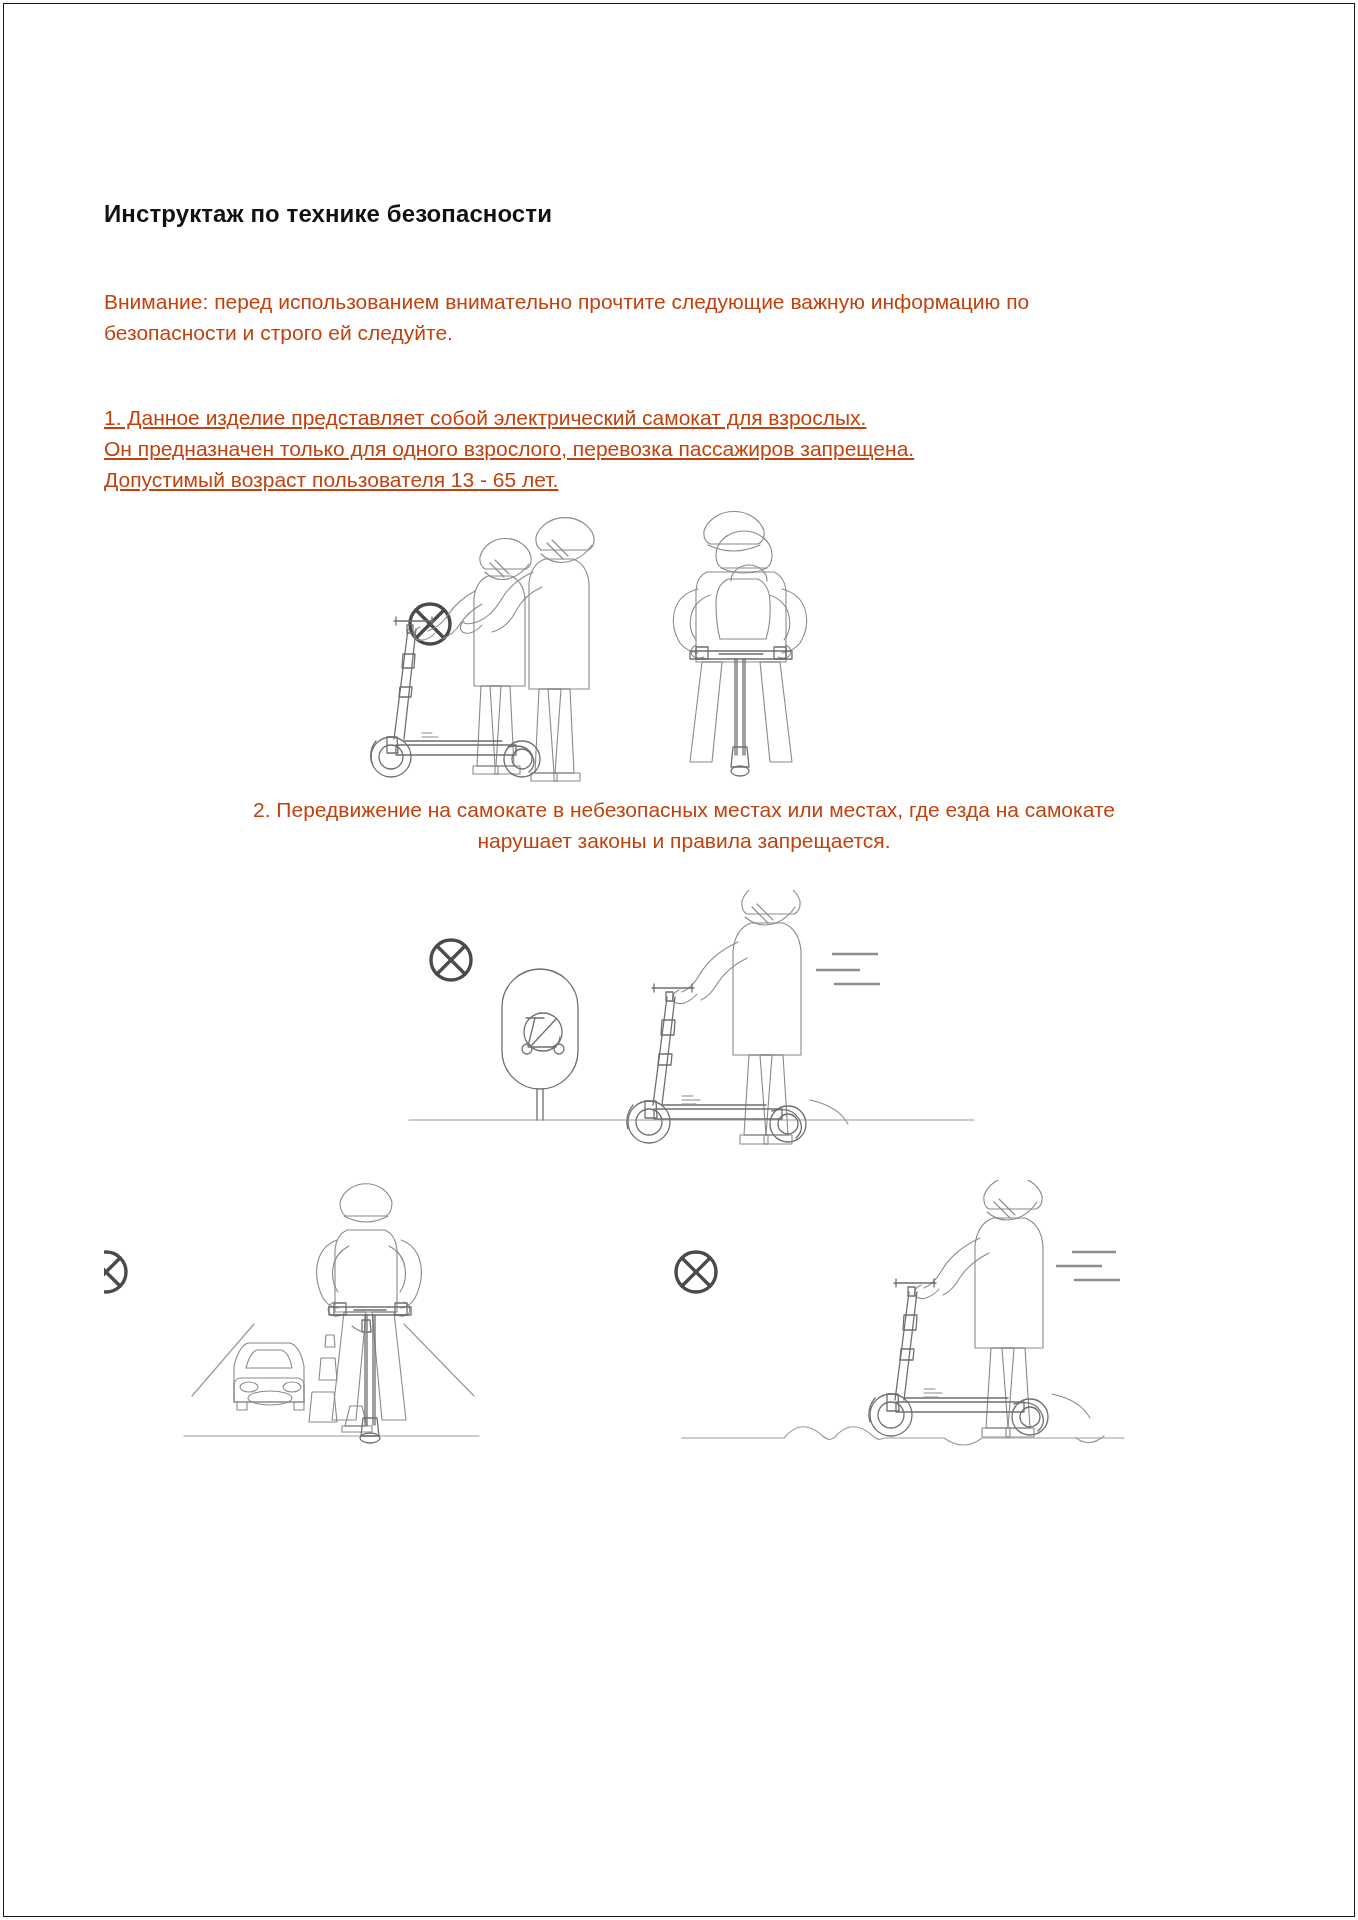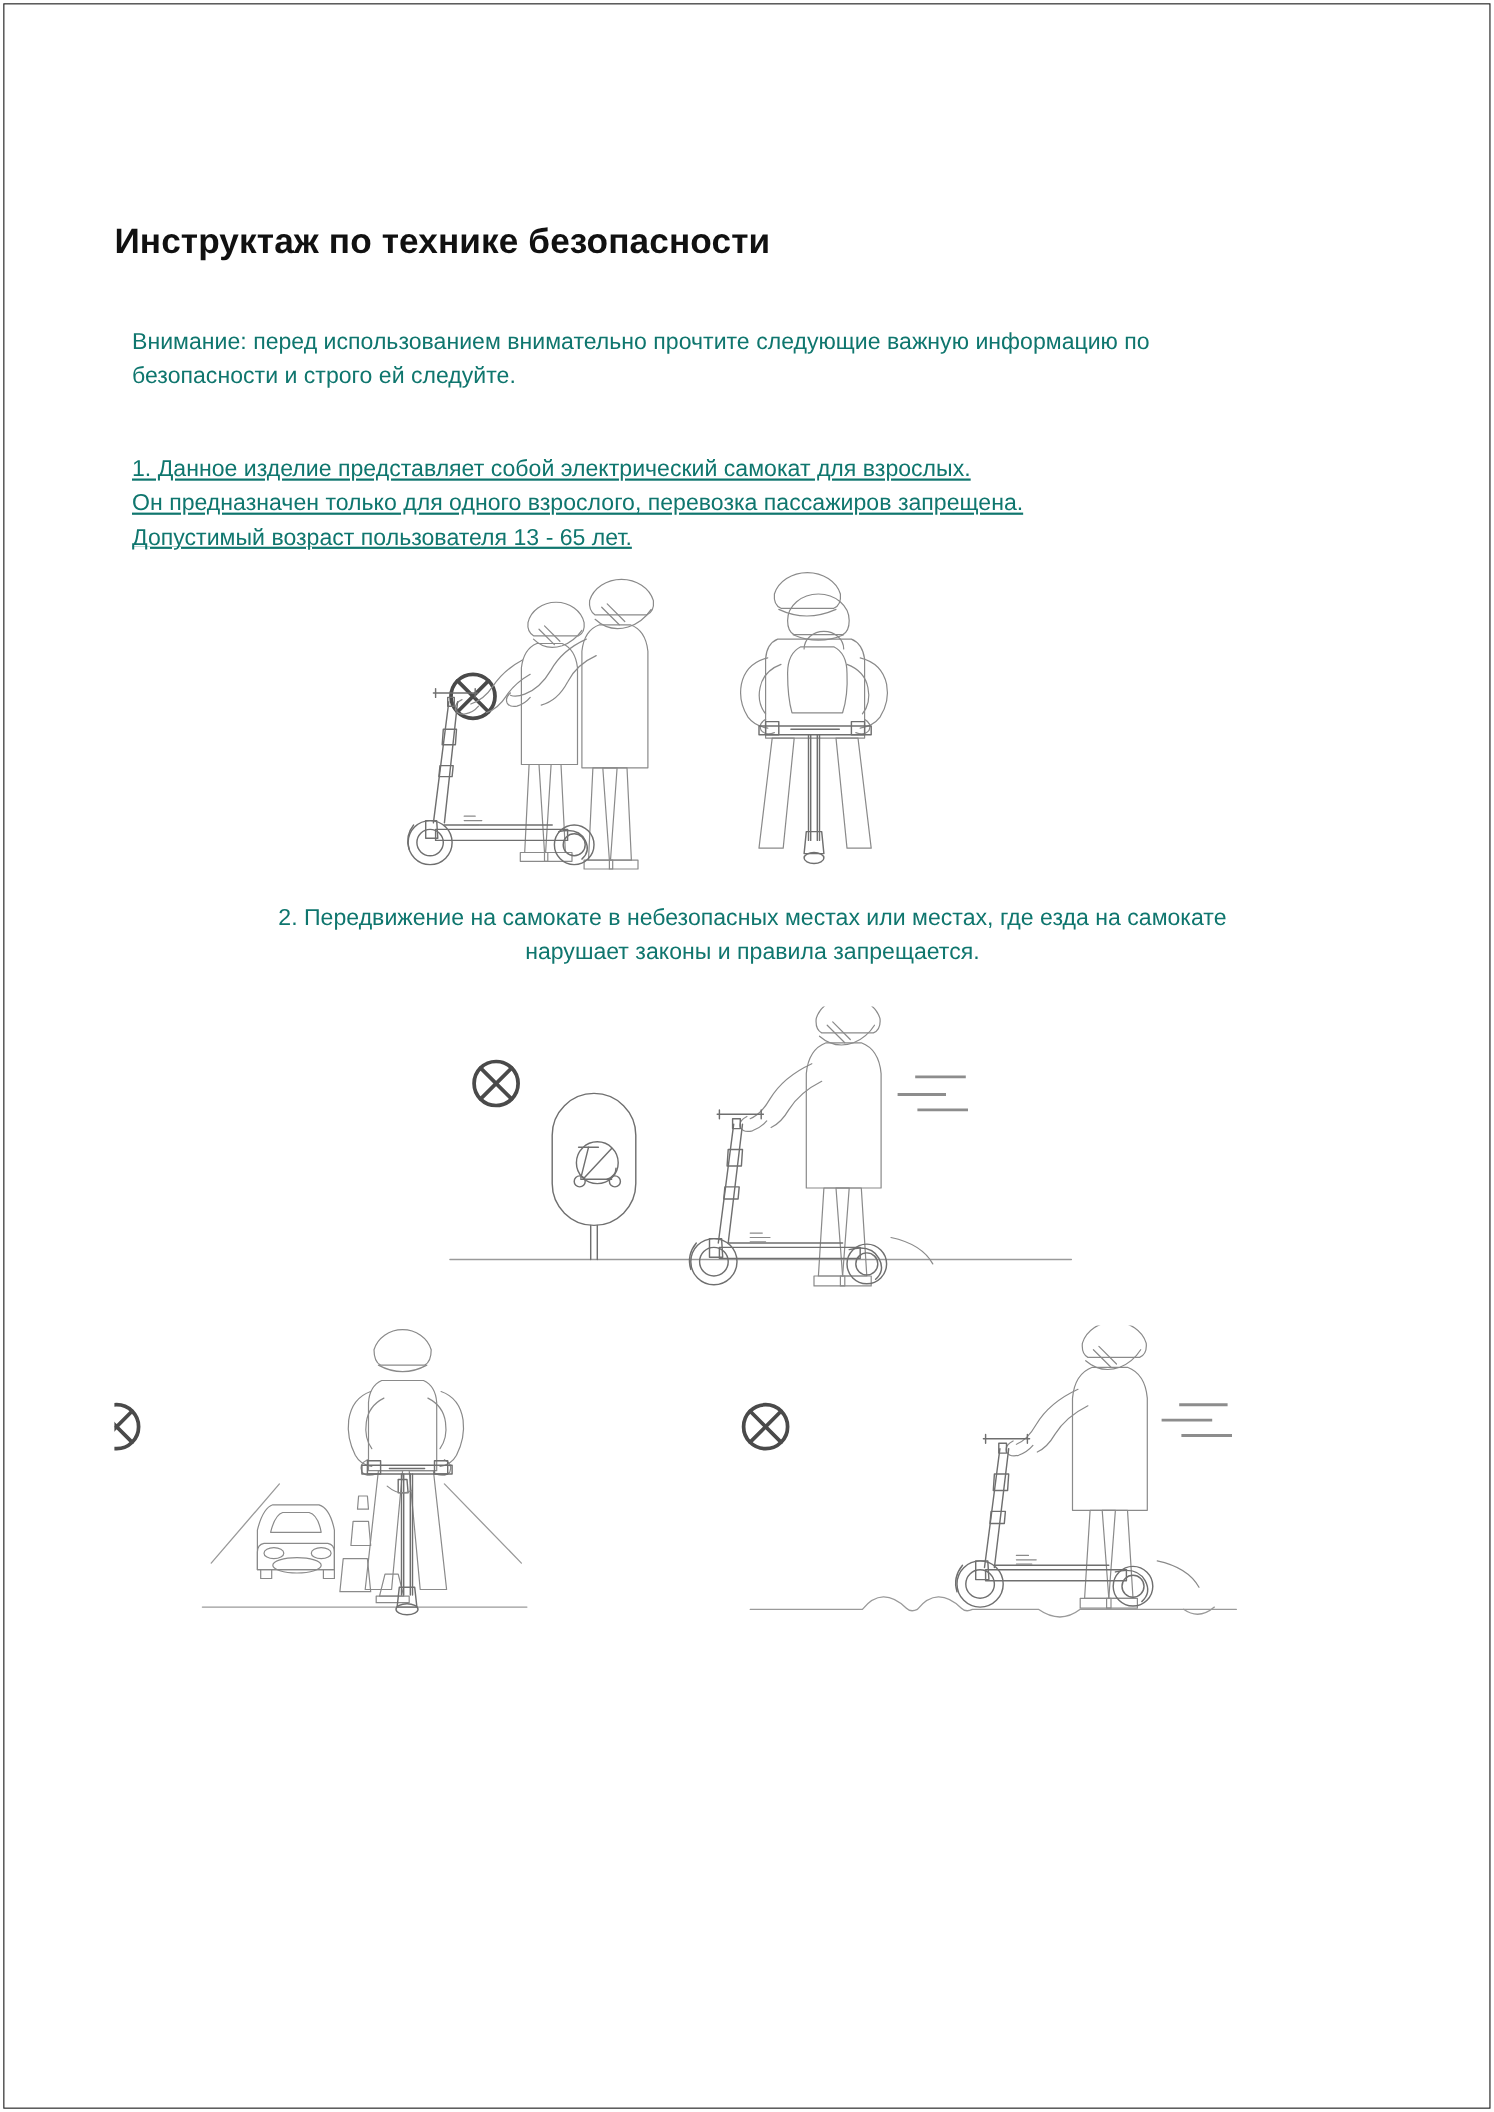--- a/index.html
+++ b/index.html
@@ -28,32 +28,32 @@
     border: 1px solid #1a1a1a;
     pointer-events: none;
   }
   .content {
     position: absolute;
     left: 104px;
     top: 200px;
     width: 1160px;
   }
   .doc-title {
-    font-size: 32px;
+    font-size: 24px;
     font-weight: bold;
     letter-spacing: 0.1px;
     color: #111111;
     margin: 0 0 57px 0;
     line-height: 1.2;
   }
   .para {
     font-size: 21px;
     line-height: 31px;
-    color: #0f766e;
-    margin: 16px;
+    color: #c2410c;
+    margin: 0;
     white-space: pre-line;
   }
   .para.note { margin-bottom: 54px; }
   .para.item1 { margin-bottom: 0; text-decoration: underline; }
   .para.item2 { margin-bottom: 0; text-align: center; }
 
   .figure {
     position: relative;
     width: 100%;
   }

